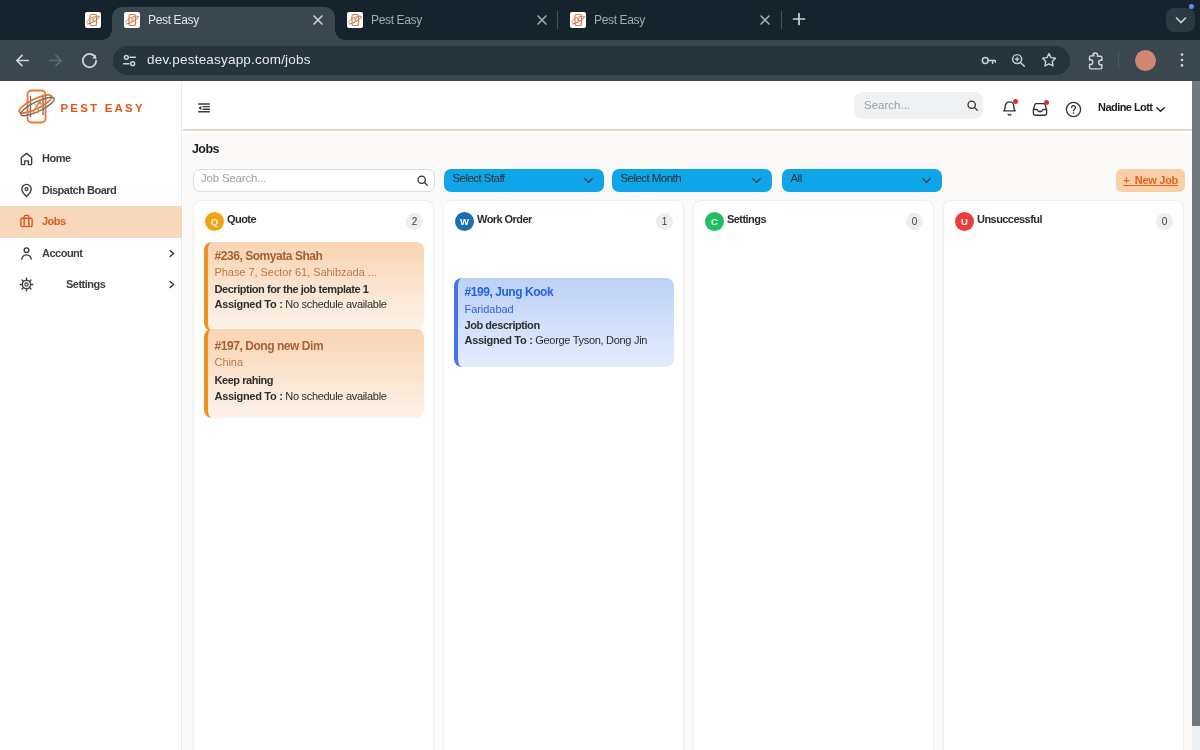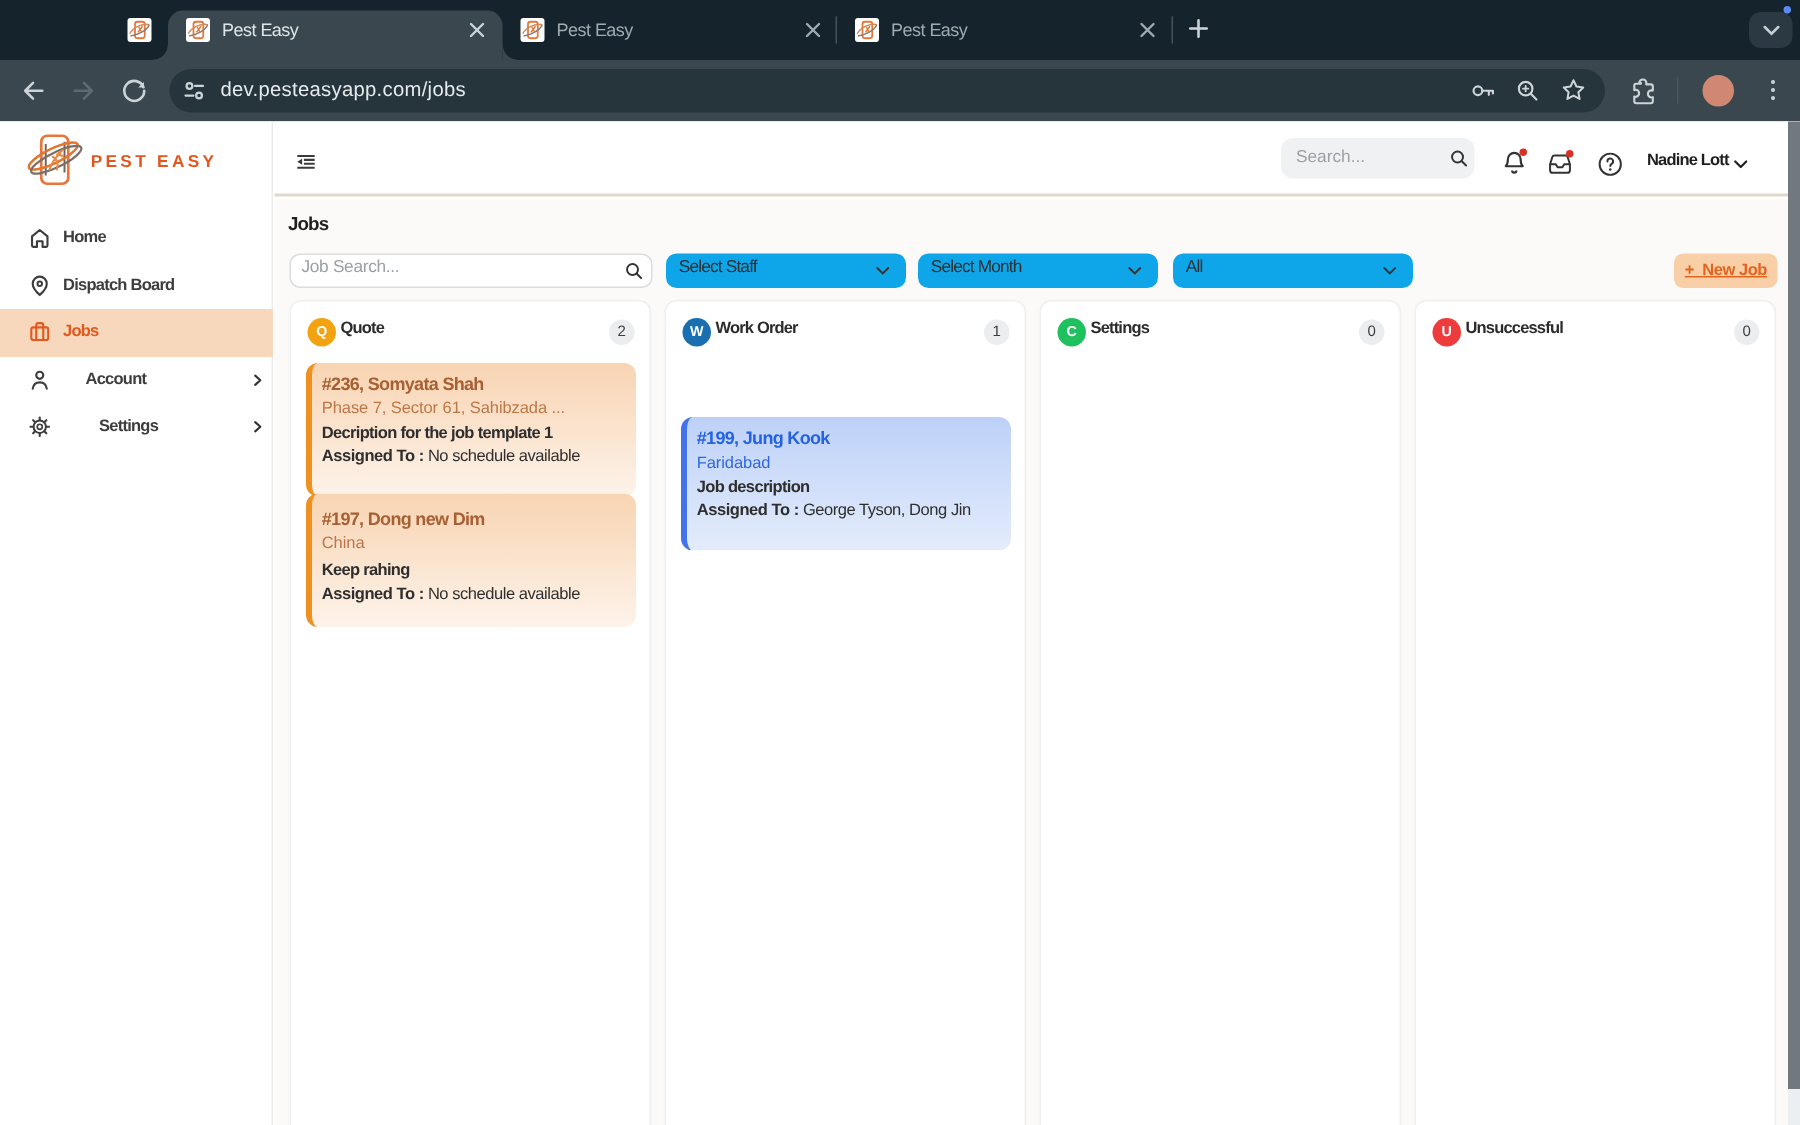--- a/index.html
+++ b/index.html
@@ -187,21 +187,21 @@
         </svg>
       <span class="lbl">Dispatch Board</span>
     </div>
     <div class="nav active" style="top:125px;">
       <svg width="15" height="15" viewBox="0 0 16 16">
           <rect x="2" y="4.5" width="12" height="9" rx="1.5" fill="none" stroke="#e2581e" stroke-width="1.5"></rect>
           <path d="M5.5 4.5V3a1.5 1.5 0 0 1 1.5-1.5h2A1.5 1.5 0 0 1 10.5 3v1.5M5.5 4.5v9M10.5 4.5v9" stroke="#e2581e" stroke-width="1.5" fill="none"></path>
         </svg>
       <span class="lbl">Jobs</span>
     </div>
-    <div class="nav" style="top:156.5px;gap:15px;">
+    <div class="nav" style="top:156.5px;">
       <svg width="15" height="15" viewBox="0 0 16 16">
           <circle cx="8" cy="4.5" r="2.5" fill="none" stroke="#3d3d3d" stroke-width="1.5"></circle>
           <path d="M3 14c.5-3 2.5-4.5 5-4.5s4.5 1.5 5 4.5" fill="none" stroke="#3d3d3d" stroke-width="1.5" stroke-linecap="round"></path>
         </svg>
       <span class="lbl">Account</span>
       <svg class="chev" width="11" height="11" viewBox="0 0 16 16">
           <path d="M6 3.5L11 8l-5 4.5" fill="none" stroke="#333" stroke-width="2" stroke-linecap="round" stroke-linejoin="round"></path>
         </svg>
     </div>
     <div class="nav" style="top:188px;gap:24px;">

